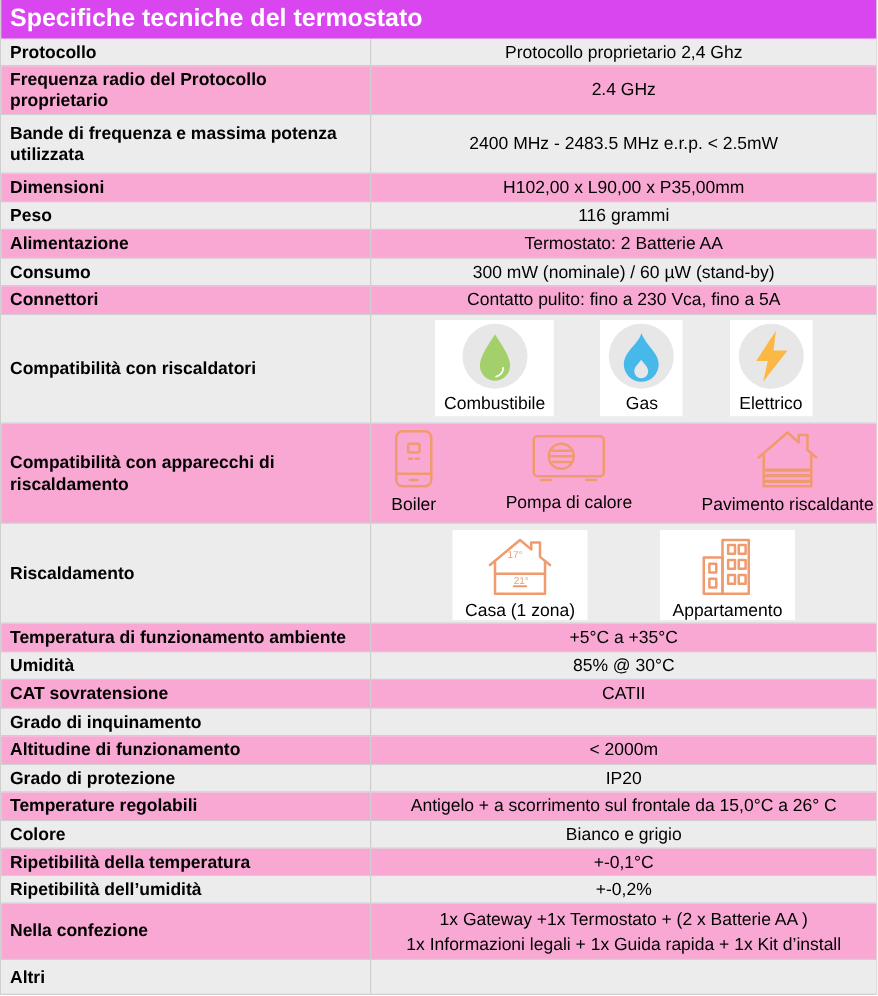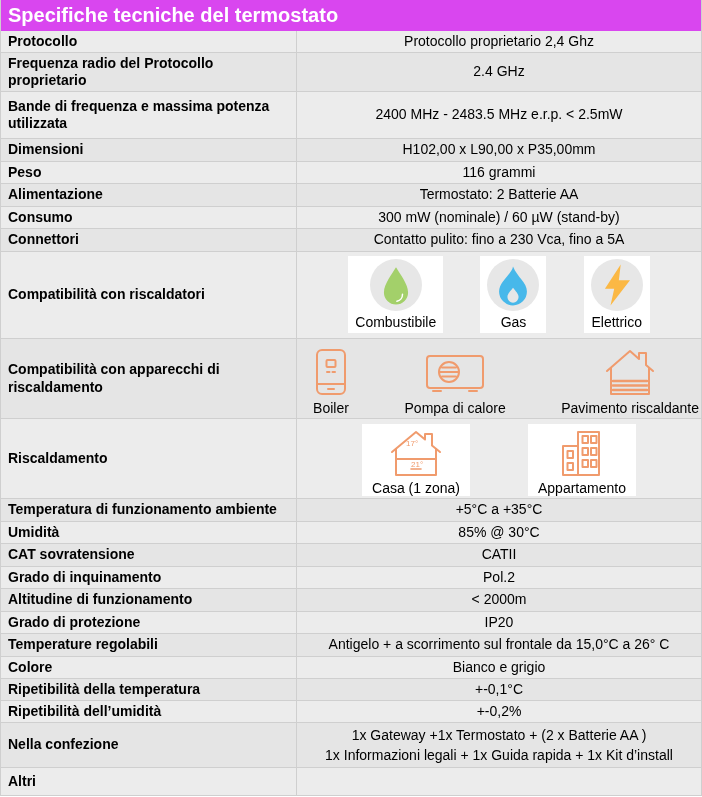--- a/index.html
+++ b/index.html
@@ -1,31 +1,31 @@
 <!DOCTYPE html>
 <html><head>
 <meta charset="utf-8">
 <style>
   html,body{margin:0;padding:0;background:#ffffff;}
   body{width:702px;font-family:"Liberation Sans","DejaVu Sans",sans-serif;color:#000;}
   .spec-table{width:702px;box-sizing:border-box;border-left:1px solid #cfcfcf;border-right:1px solid #cfcfcf;}
   .title-bar{height:31px;background:#d946ef;color:#fff;font-weight:bold;font-size:20px;display:flex;align-items:center;padding-left:7px;box-sizing:border-box;}
-  .row{display:flex;border-bottom:1px solid #cfcfcf;box-sizing:border-box;background:#e5e5e5;}
+  .row{display:flex;border-bottom:1px solid #cfcfcf;box-sizing:border-box;background:#f9a8d4;}
   .row.gray{background:#ececec;}
   .lab{flex:0 0 296px;width:296px;box-sizing:border-box;border-right:1px solid #cfcfcf;display:flex;align-items:center;padding:1px 6px 1px 7px;font-weight:bold;font-size:14px;line-height:1.25;}
   .val{flex:1;display:flex;flex-direction:column;align-items:center;justify-content:center;text-align:center;font-size:14px;line-height:1.25;padding:0 2px;box-sizing:border-box;}
   .rh22{height:22px}.rh23{height:23px}.rh39{height:39px}.rh47{height:47px}
   .rh87{height:87px}.rh80{height:80px}.rh45{height:45px}.rh28{height:28px}
   
   .icon-strip{flex:1;display:flex;justify-content:space-evenly;align-items:flex-start;padding:4px 14px 0 14px;box-sizing:border-box;}
   .fuel-item{background:#fff;display:flex;flex-direction:column;align-items:center;padding:3px 7px 3px 7px;}
   .fuel-circle{width:52px;height:52px;border-radius:50%;background:#e7e7e7;display:flex;align-items:center;justify-content:center;}
   .fuel-label{font-size:14px;margin-top:3px;white-space:nowrap;}
   
-  .app-strip{flex:1;display:flex;justify-content:space-between;align-items:flex-end;padding:4px 2px 2px 16px;box-sizing:border-box;}
+  .app-strip{flex:1;display:flex;justify-content:space-between;align-items:flex-start;padding:4px 2px 2px 16px;box-sizing:border-box;}
   .app-item{display:flex;flex-direction:column;align-items:center;justify-content:flex-end;}
   .app-label{font-size:14px;margin-top:2px;white-space:nowrap;}
   
   .heat-strip{flex:1;display:flex;justify-content:center;gap:58px;align-items:center;padding-top:2px;box-sizing:border-box;}
   .heat-item{background:#fff;display:flex;flex-direction:column;align-items:center;padding:4px 10px 0 10px;}
   .heat-label{font-size:14px;margin-top:2px;white-space:nowrap;}
   
   .two-line .line{display:block;line-height:20px;}
   .val-split{flex:1;display:flex;box-sizing:border-box;}
   .sub{display:flex;flex-direction:column;align-items:center;justify-content:center;font-size:14px;line-height:14px;box-sizing:border-box;}
@@ -201,21 +201,20 @@
     <div class="val">85%  @ 30°C</div>
   </div>
 
   <div class="row rh23">
     <div class="lab">CAT sovratensione</div>
     <div class="val">CATII</div>
   </div>
 
   <div class="row gray rh22">
     <div class="lab">Grado di inquinamento</div>
-    <div class="val">Pol.2</div>
   </div>
 
   <div class="row rh23">
     <div class="lab">Altitudine di funzionamento</div>
     <div class="val">&lt; 2000m</div>
   </div>
 
   <div class="row gray rh22">
     <div class="lab">Grado di protezione</div>
     <div class="val">IP20</div>

